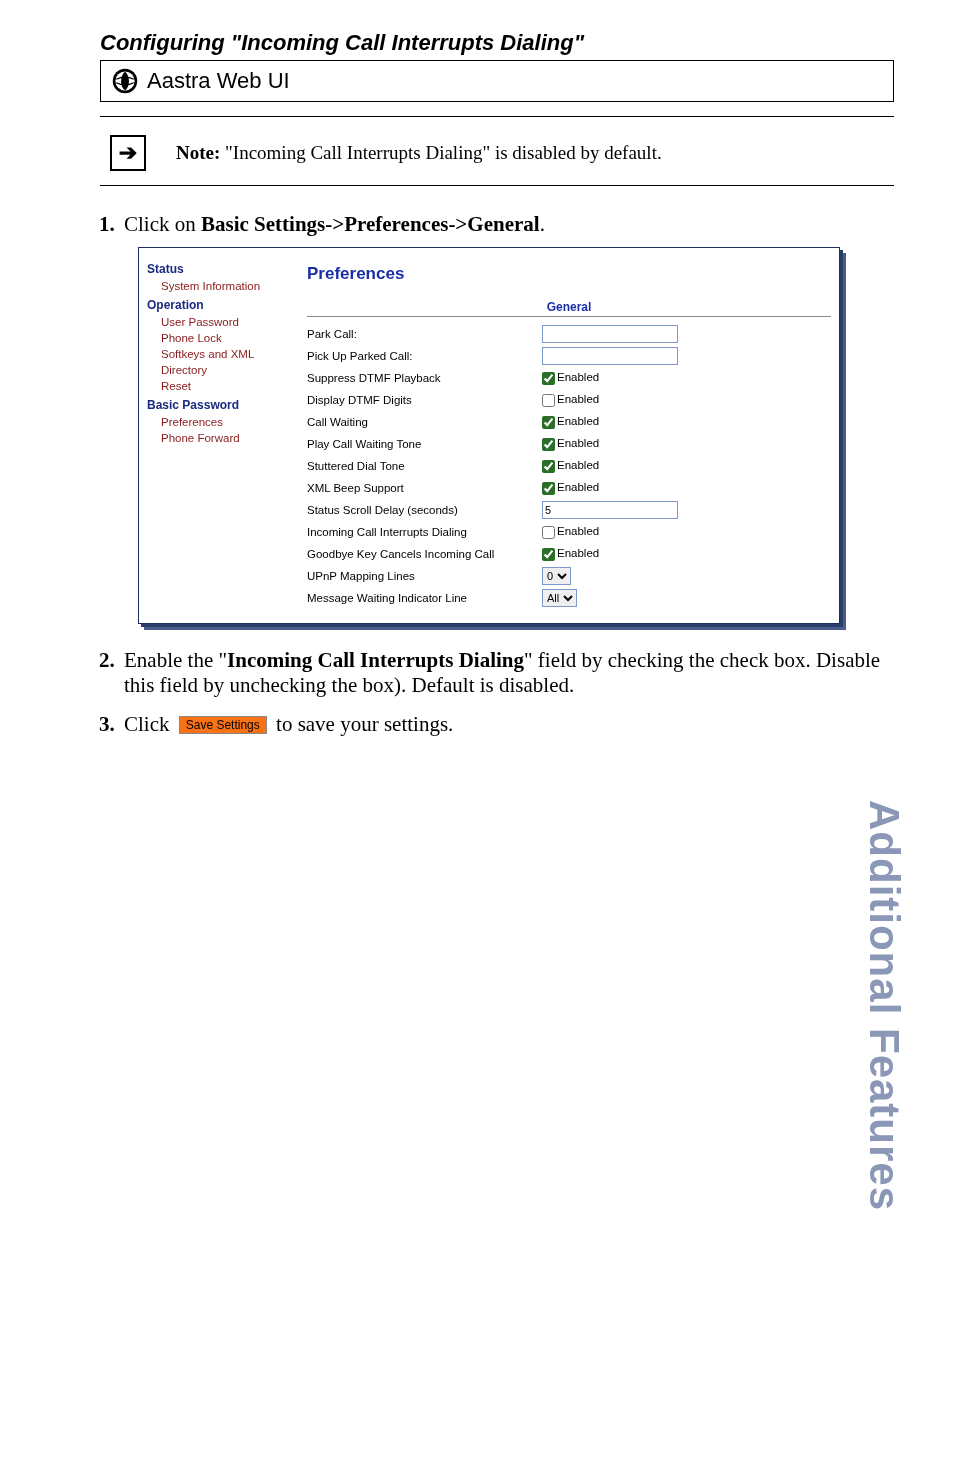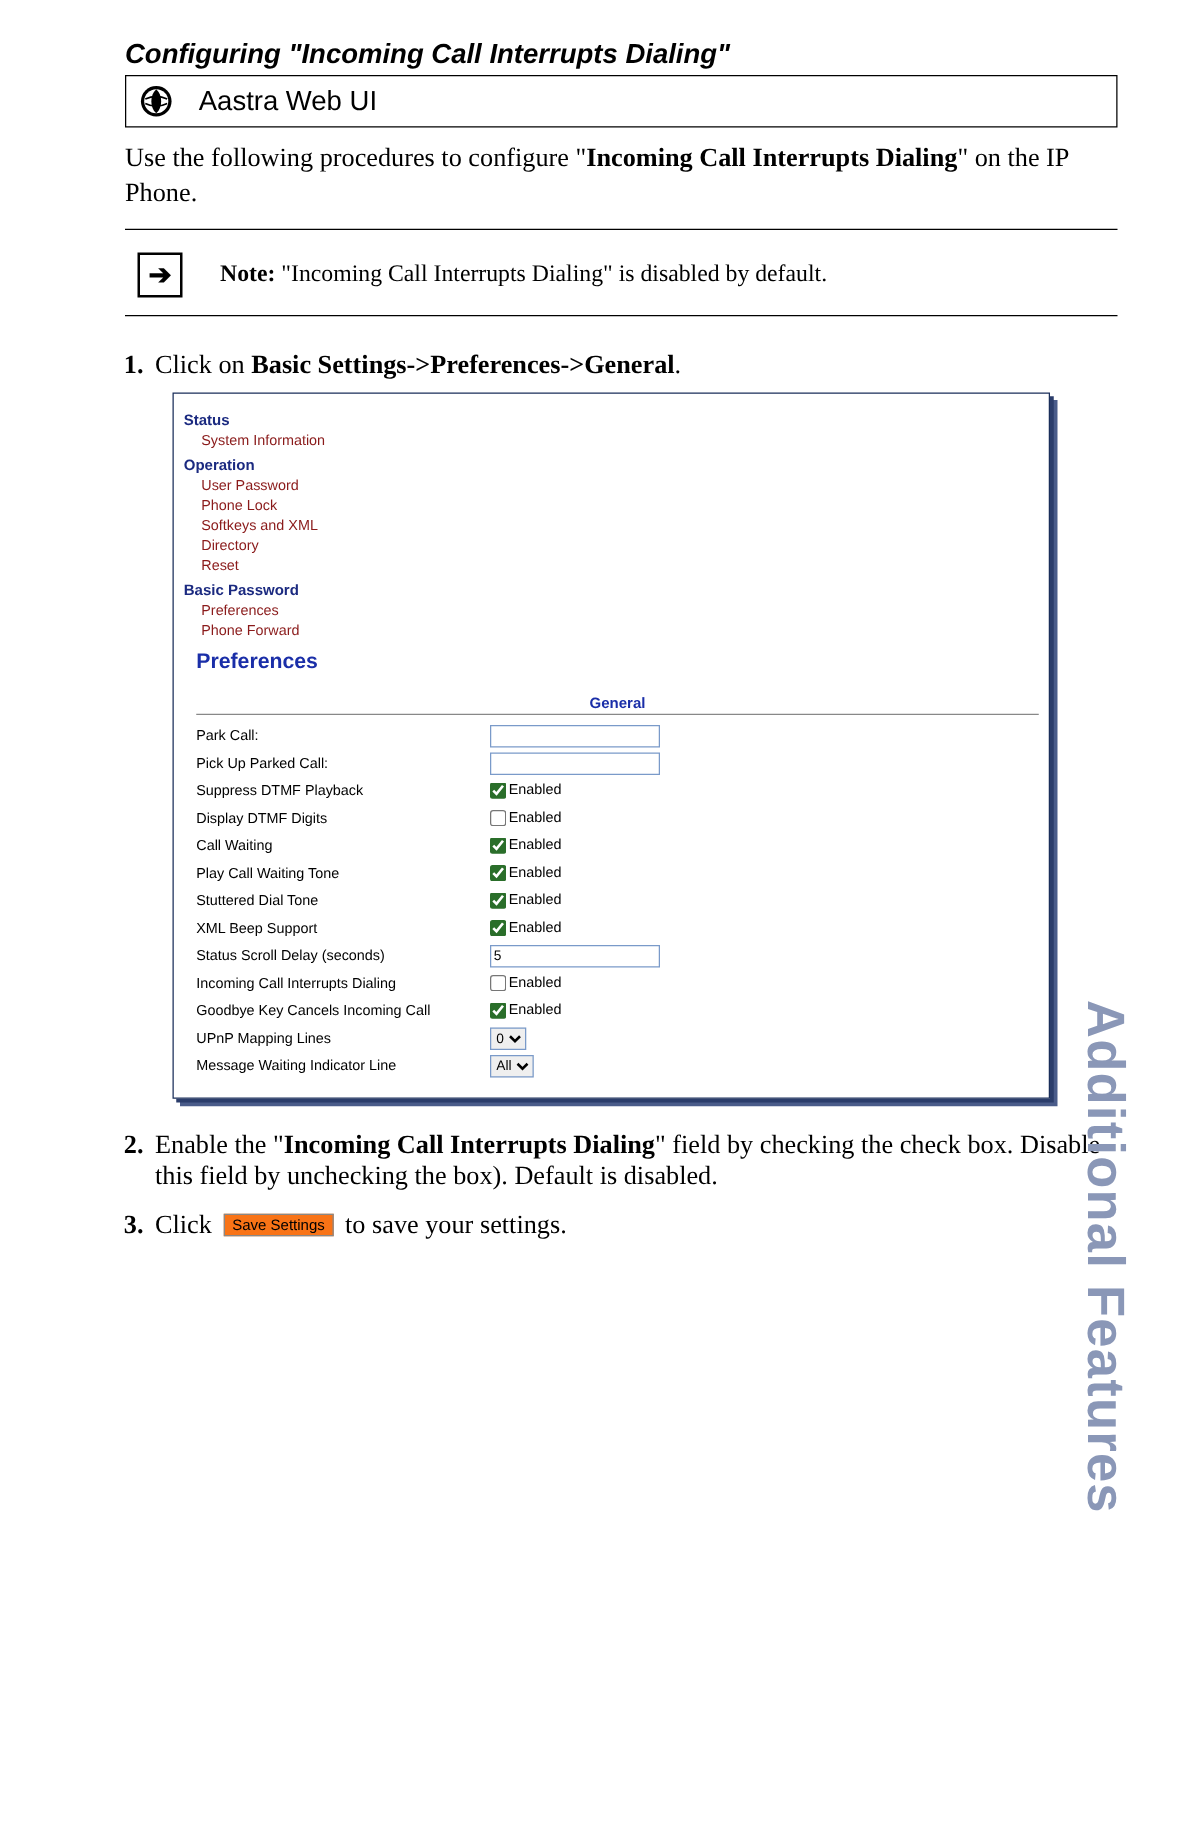--- a/index.html
+++ b/index.html
@@ -22,21 +22,21 @@
     font-weight: bold;
     font-size: 22px;
     font-family: Arial, Helvetica, sans-serif;
     margin-bottom: 4px;
   }
   .ui-header-bar {
     border: 1px solid #000;
     display: flex;
     align-items: center;
     padding: 6px 10px;
-    gap: 20px;
+    gap: 8px;
     margin-bottom: 10px;
   }
   .globe-icon {
     width: 28px;
     height: 28px;
     display: inline-block;
   }
   .ui-header-text {
     font-family: Arial, Helvetica, sans-serif;
     font-size: 22px;
@@ -89,21 +89,20 @@
     width: 700px;
     margin: 10px 0 24px 14px;
     box-shadow: 3px 3px 0 #2b3d6b, 6px 6px 0 #4a5c8a;
     font-family: Tahoma, Arial, sans-serif;
     font-size: 12px;
     background: #fff;
   }
   .screenshot-inner {
     display: flex;
     padding: 8px 8px 14px 8px;
-    flex-direction: column;
   }
   .shot-nav {
     width: 150px;
     flex-shrink: 0;
   }
   .nav-head {
     color: #1b2a80;
     font-weight: bold;
     margin-top: 6px;
     font-size: 12px;
@@ -206,23 +205,20 @@
       <svg viewBox="0 0 32 32" width="28" height="28">
         <circle cx="16" cy="16" r="14" fill="#000"></circle>
         <circle cx="16" cy="16" r="11" fill="#fff"></circle>
         <path d="M16 5 C10 10, 10 22, 16 27 C22 22, 22 10, 16 5 Z" fill="#000"></path>
         <path d="M6 14 Q16 9 26 14 M6 18 Q16 23 26 18" stroke="#000" stroke-width="1.5" fill="none"></path>
       </svg>
     </span>
     <span class="ui-header-text">Aastra Web UI</span>
   </div>
 
-  <div class="intro-text">
-    <span>Use the following procedures to configure "</span><b>Incoming Call Interrupts Dialing</b><span>" on the IP Phone.</span>
-  </div>
 
   <hr class="sep">
 
   <div class="note-row">
     <div class="note-icon-box">➔</div>
     <div class="note-text">
       <b>Note:</b><span> "Incoming Call Interrupts Dialing" is disabled by default.</span>
     </div>
   </div>
 

